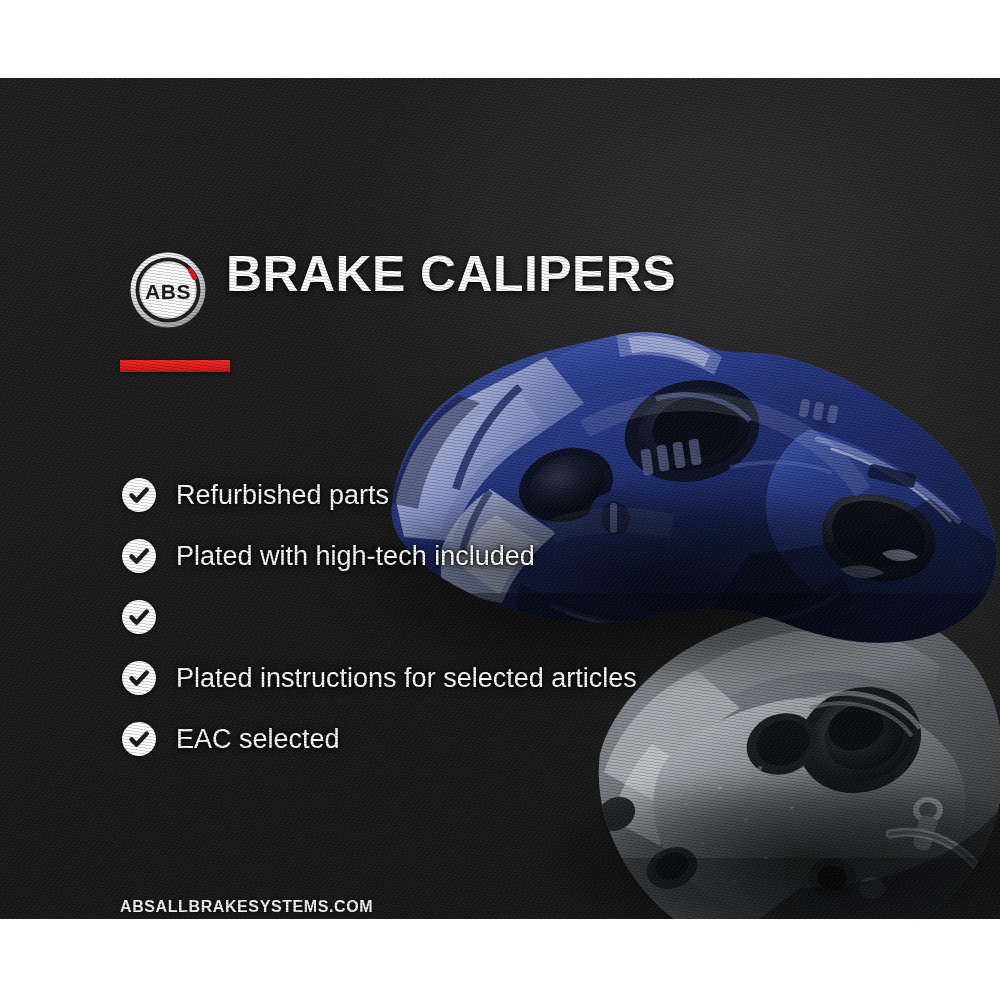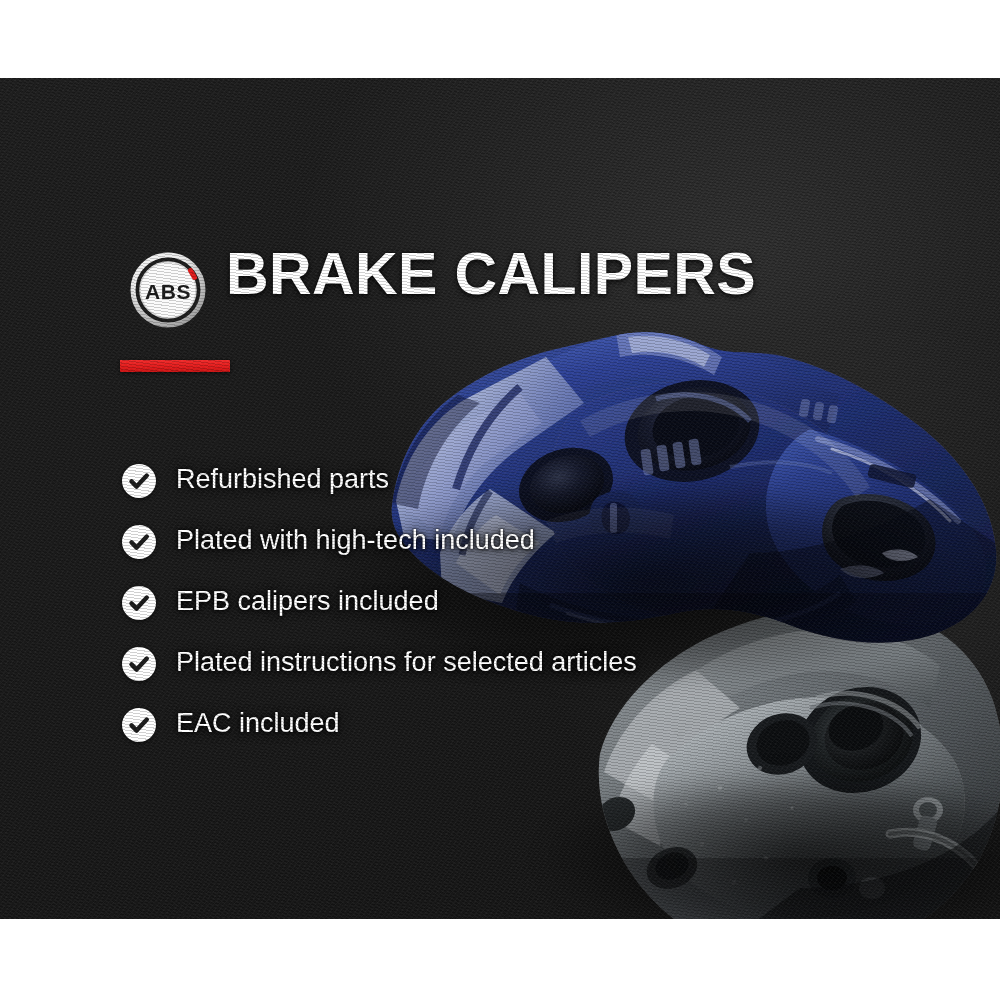--- a/index.html
+++ b/index.html
@@ -29,35 +29,35 @@
       repeating-linear-gradient(8deg, rgba(0,0,0,0.22) 0 1px, rgba(0,0,0,0) 1px 3px);
     opacity:.85;pointer-events:none;z-index:40;
   }
 
   
   #logo{position:absolute;left:128px;top:172px;width:80px;height:80px;z-index:20;}
 
   
   #heading{
     position:absolute;left:226px;top:168px;z-index:20;
-    color:#fff;font-size:59px;font-weight:bold;letter-spacing:.4px;
+    color:#fff;font-size:50px;font-weight:bold;letter-spacing:.4px;
     line-height:56px;white-space:nowrap;
     text-shadow:0 2px 6px rgba(0,0,0,.85), 0 0 2px rgba(0,0,0,.9);
   }
 
   
   #rule{
     position:absolute;left:120px;top:282px;width:110px;height:12px;z-index:20;
     background:linear-gradient(180deg,#f02a2a 0%,#e01b1b 55%,#c81414 100%);
     box-shadow:0 1px 4px rgba(0,0,0,.7);
   }
 
   
   #bullets{position:absolute;left:122px;top:386px;z-index:25;}
-  .bullet{position:relative;height:61px;display:flex;align-items:flex-start;}
+  .bullet{position:relative;height:61px;display:flex;align-items:center;}
   .tick{
     position:relative;width:34px;height:34px;flex:0 0 34px;border-radius:50%;
     background:#fff;box-shadow:0 1px 5px rgba(0,0,0,.75);
   }
   .tick svg{position:absolute;left:0;top:0;}
   .btext{
     margin-left:20px;color:#fff;font-size:27px;line-height:30px;white-space:nowrap;
     text-shadow:0 1px 5px rgba(0,0,0,.9), 0 0 3px rgba(0,0,0,.85), 0 0 12px rgba(0,0,0,.6);
   }
 
@@ -405,38 +405,38 @@
         </span>
         <span class="btext">Plated with high-tech included</span>
       </div>
 
       <div class="bullet">
         <span class="tick">
           <svg width="34" height="34" viewBox="0 0 34 34" xmlns="http://www.w3.org/2000/svg">
             <path d="M9.5,17.4 L14.6,22.6 L24.8,11.6" stroke="#1a1a1a" stroke-width="4.4" fill="none" stroke-linecap="round" stroke-linejoin="round"></path>
           </svg>
         </span>
-        <span class="btext">EPB calipers included</span>
       </div>
 
       <div class="bullet">
         <span class="tick">
           <svg width="34" height="34" viewBox="0 0 34 34" xmlns="http://www.w3.org/2000/svg">
             <path d="M9.5,17.4 L14.6,22.6 L24.8,11.6" stroke="#1a1a1a" stroke-width="4.4" fill="none" stroke-linecap="round" stroke-linejoin="round"></path>
           </svg>
         </span>
         <span class="btext">Plated instructions for selected articles</span>
       </div>
 
       <div class="bullet">
         <span class="tick">
           <svg width="34" height="34" viewBox="0 0 34 34" xmlns="http://www.w3.org/2000/svg">
             <path d="M9.5,17.4 L14.6,22.6 L24.8,11.6" stroke="#1a1a1a" stroke-width="4.4" fill="none" stroke-linecap="round" stroke-linejoin="round"></path>
           </svg>
         </span>
-        <span class="btext">EAC included</span>
+        <span class="btext">EAC selected</span>
       </div>
 
     </div>
 
+    <div id="footer">ABSALLBRAKESYSTEMS.COM</div>
 
   </div>
 </div>
 
 </body></html>

